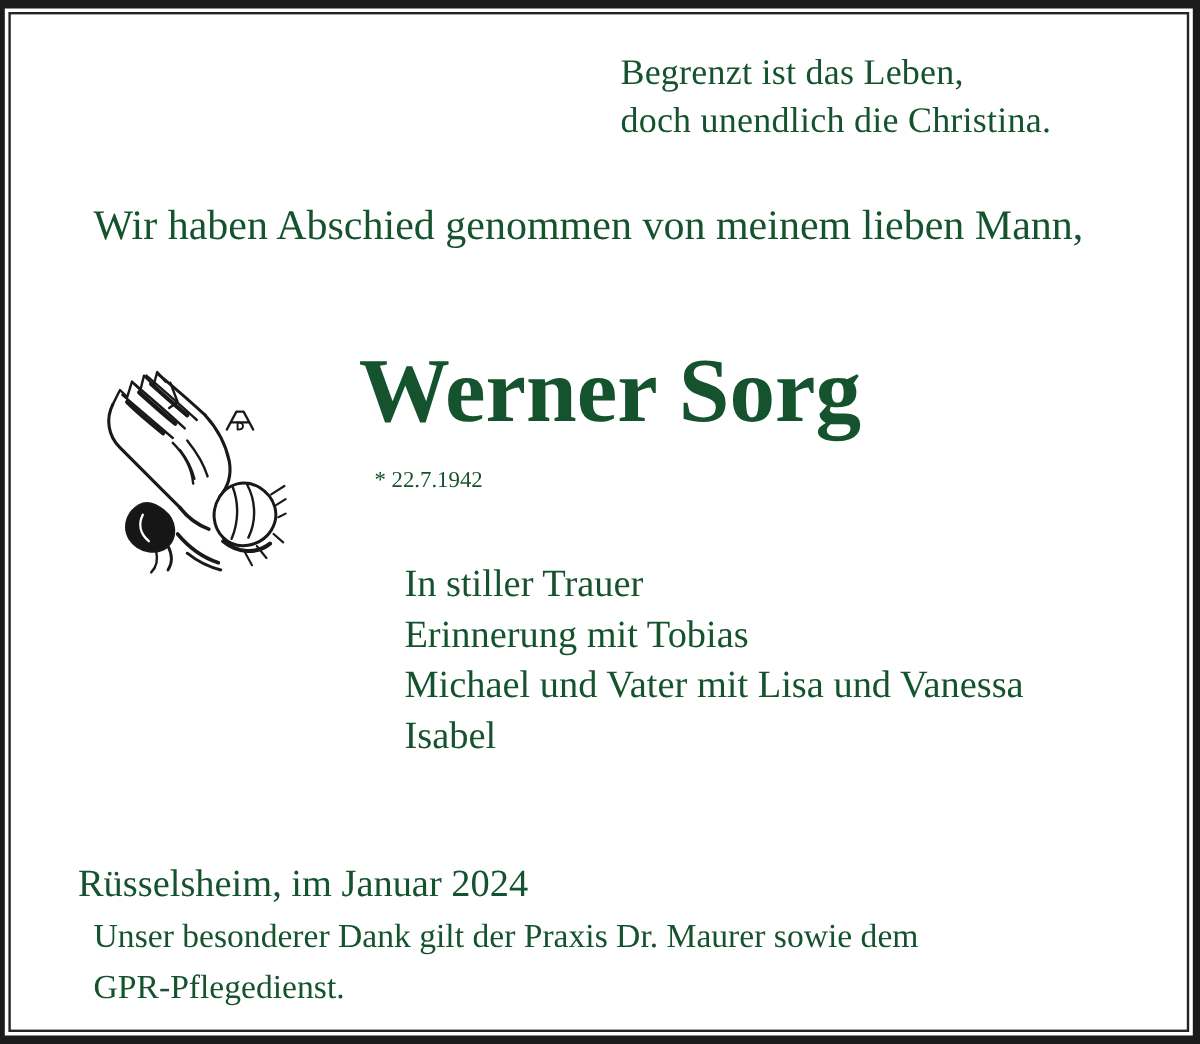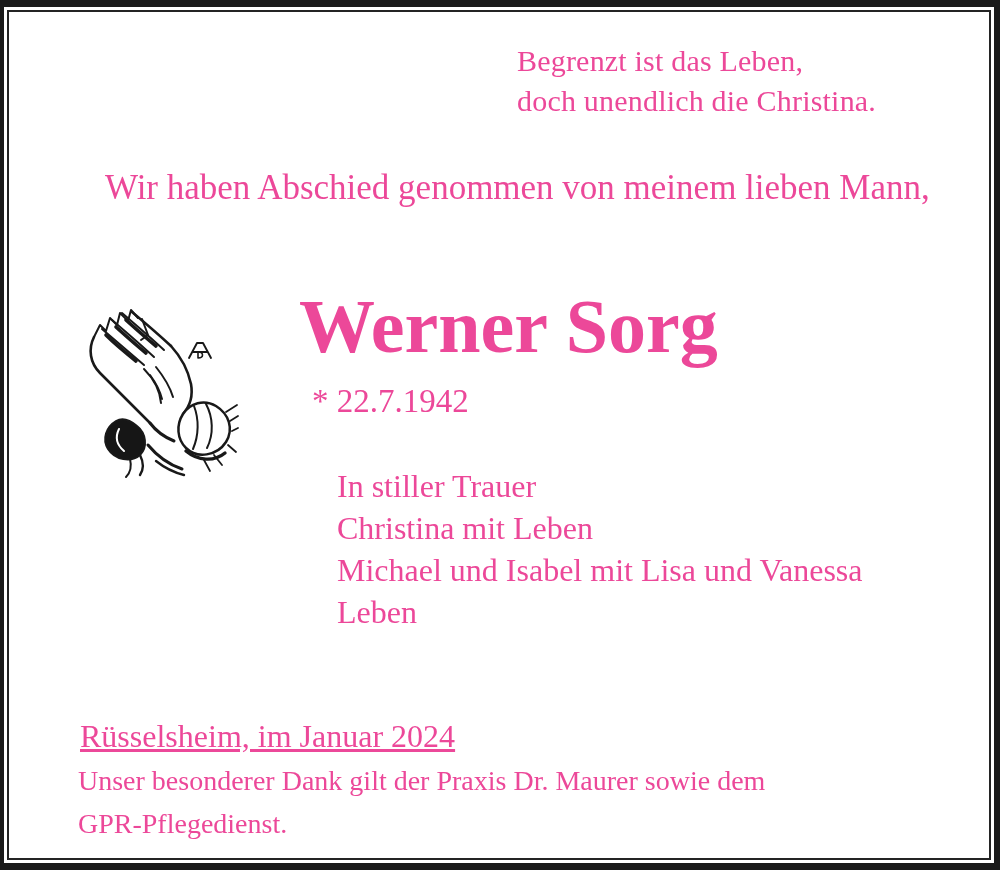--- a/index.html
+++ b/index.html
@@ -11,60 +11,60 @@
   .sheet {
     position: relative;
     width: 1000px;
     height: 870px;
     box-sizing: border-box;
     background: #ffffff;
     border-style: solid;
     border-color: #1b1b1b;
     border-width: 7px 6px 7px 4px;
     overflow: hidden;
-    color: #ec4899;
+    color: #14532d;
   }
   .inner-frame {
     position: absolute;
     inset: 3px;
     border: 2px solid #242424;
     pointer-events: none;
   }
   .abs { position: absolute; }
 
   .epigraph {
     left: 513px; top: 34px;
     font-size: 30px; line-height: 40px;
     letter-spacing: 0.2px;
   }
   .intro {
     left: 74px; top: 158px;
-    font-size: 35px; line-height: 46px; margin-left: 27px;
+    font-size: 35px; line-height: 46px;
   }
   .hands {
     left: 82px; top: 298px;
     width: 154px; height: 176px;
   }
   .deceased-name {
     left: 295px; top: 281px;
     font-size: 76px; line-height: 76px;
     font-weight: bold;
     white-space: nowrap;
   }
-  .date { top: 379px; font-size: 33px; line-height: 30px; white-space: nowrap; }
+  .date { top: 379px; font-size: 19px; line-height: 30px; white-space: nowrap; }
   .date-birth { left: 308px; }
   .date-death { left: 538px; }
 
   .mourners {
     left: 333px; top: 458px;
     font-size: 32px; line-height: 42px;
   }
   .place-date {
-    left: 76px; top: 709px;
-    font-size: 32px; line-height: 40px; text-decoration: underline;
+    left: 61px; top: 709px;
+    font-size: 32px; line-height: 40px;
   }
   .thanks {
     left: 74px; top: 752px;
     font-size: 28px; line-height: 43px;
   }
   .line { white-space: nowrap; }
 
   svg .ink { stroke: #191919; fill: none; stroke-linecap: round; stroke-linejoin: round; }
 </style>
 </head>
@@ -119,23 +119,23 @@
       <path d="M107,47 L121,47" stroke-width="1.9"></path>
       <path d="M112,47 L112,53 C118,53 118,47 112,47" stroke-width="1.6"></path>
     </g>
   </svg>
 
   <div class="abs deceased-name">Werner Sorg</div>
   <div class="abs date date-birth">* 22.7.1942</div>
 
   <div class="abs mourners">
     <div class="line">In stiller Trauer</div>
-    <div class="line">Christina mit Leben</div>
-    <div class="line">Michael und Isabel mit Lisa und Vanessa</div>
-    <div class="line">Leben</div>
+    <div class="line">Erinnerung mit Tobias</div>
+    <div class="line">Michael und Vater mit Lisa und Vanessa</div>
+    <div class="line">Isabel</div>
   </div>
 
   <div class="abs place-date">Rüsselsheim, im Januar 2024</div>
   <div class="abs thanks">
     <div class="line">Unser besonderer Dank gilt der Praxis Dr. Maurer sowie dem</div>
     <div class="line">GPR-Pflegedienst.</div>
   </div>
 </div>
 
 </body></html>

